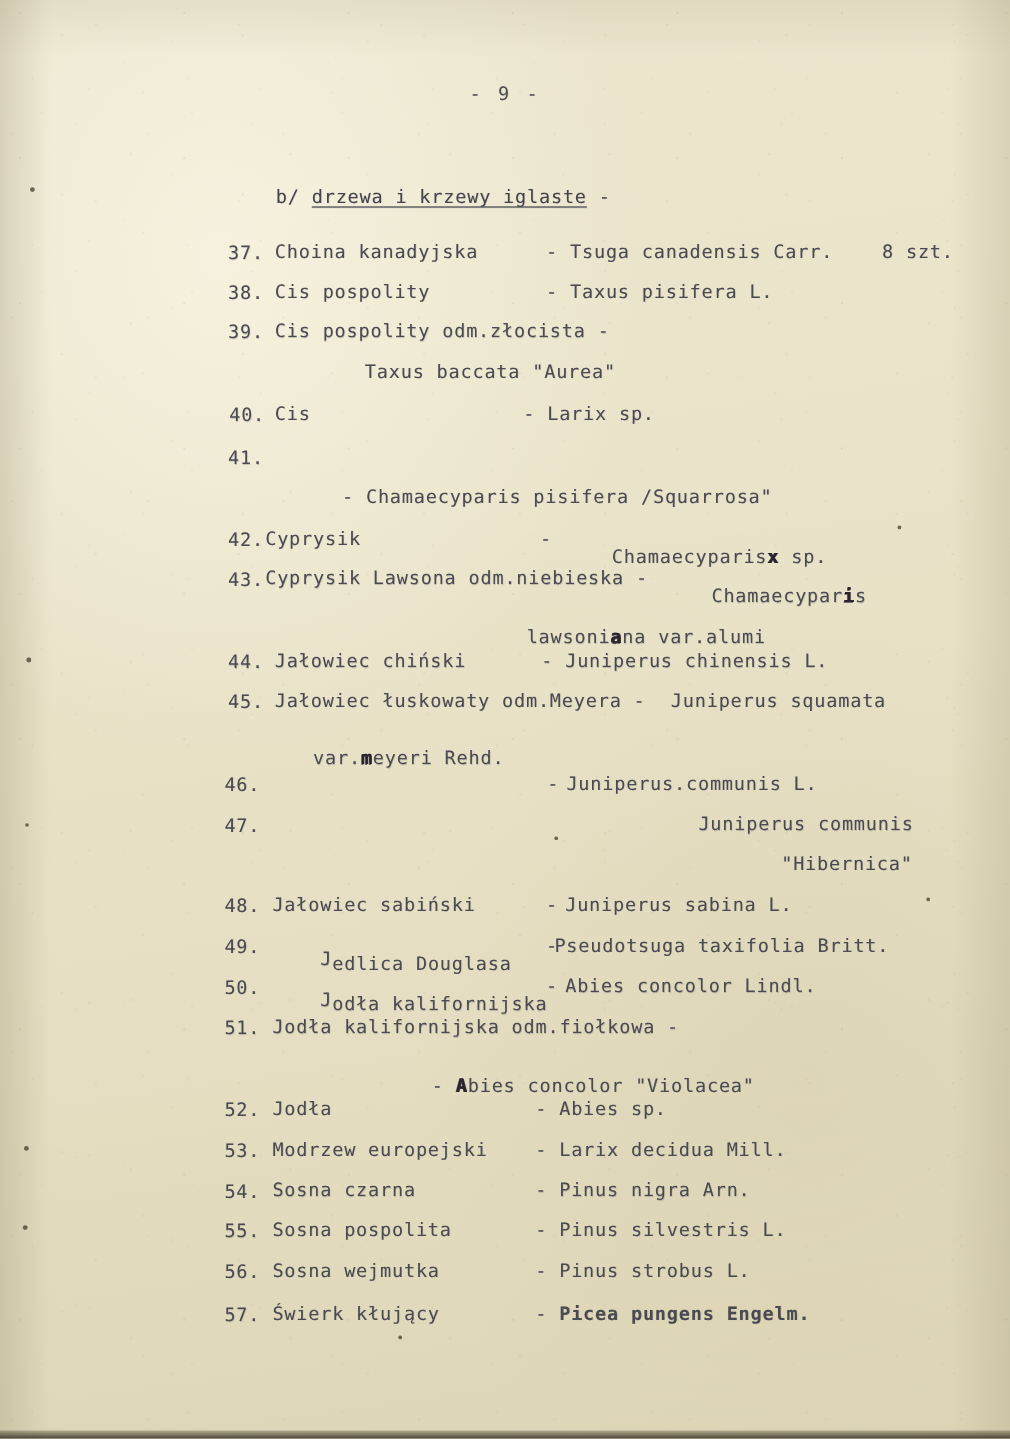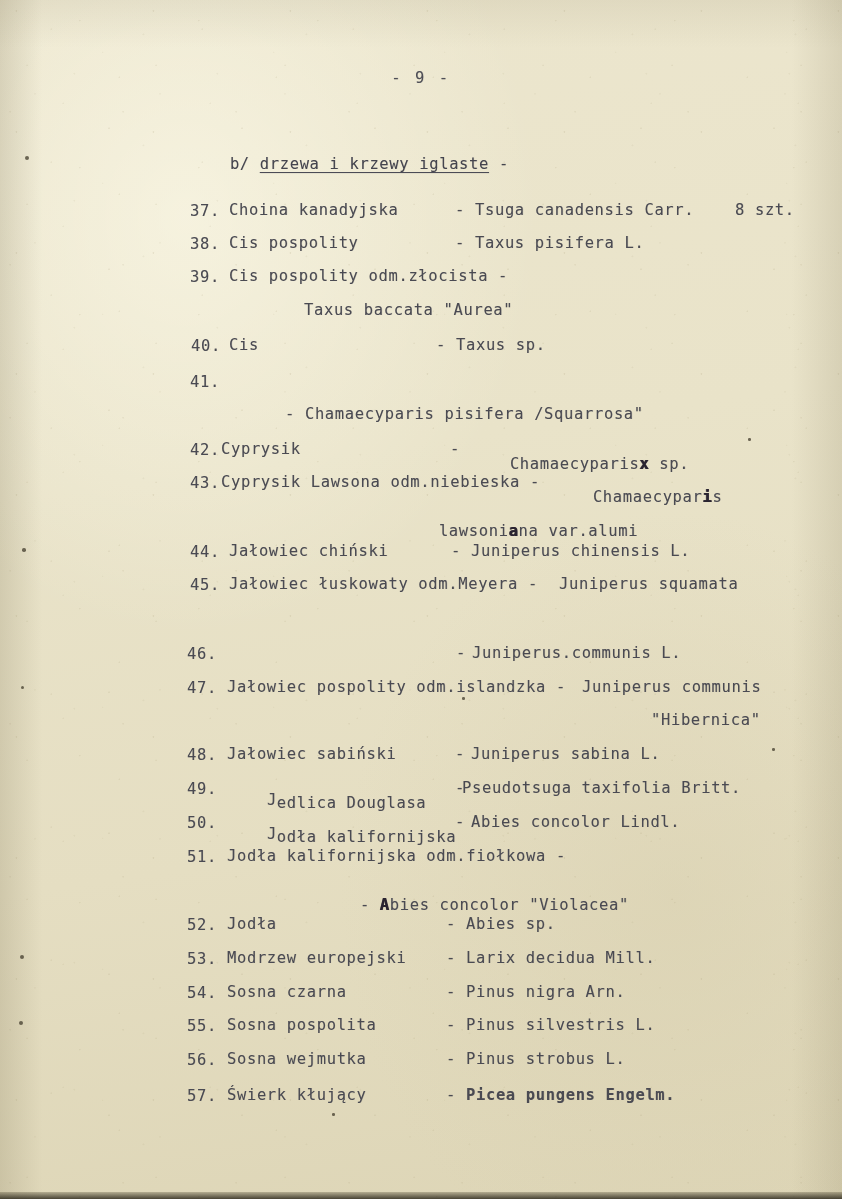--- a/index.html
+++ b/index.html
@@ -134,21 +134,21 @@
   <div class="tx" style="left:455px; top:236px;">-</div>
   <div class="tx" style="left:475px; top:236px;">Taxus pisifera L.</div>
 
   <div class="tx" style="left:190px; top:270px;">39.</div>
   <div class="tx" style="left:229px; top:269px;">Cis pospolity odm.złocista -</div>
   <div class="tx" style="left:304px; top:303px;">Taxus baccata "Aurea"</div>
 
   <div class="tx" style="left:191px; top:339px;">40.</div>
   <div class="tx" style="left:229px; top:338px;">Cis</div>
   <div class="tx" style="left:436px; top:338px;">-</div>
-  <div class="tx" style="left:456px; top:338px;">Taxus sp.</div>
+  <div class="tx" style="left:456px; top:338px;">Larix sp.</div>
 
   <div class="tx" style="left:190px; top:375px;">41.</div>
   <div class="tx" style="left:285px; top:407px;">- Chamaecyparis pisifera /Squarrosa"</div>
 
   <div class="tx" style="left:190px; top:443px;">42.</div>
   <div class="tx" style="left:221px; top:442px;">Cyprysik</div>
   <div class="tx" style="left:450px; top:442px;">-</div>
   <div class="tx" style="left:470px; top:442px;">
     <span>Chamaecyparis</span><span class="strike">x</span><span> sp.</span>
   </div>
@@ -163,27 +163,29 @@
   </div>
 
   <div class="tx" style="left:190px; top:545px;text-align:right;">44.</div>
   <div class="tx" style="left:229px; top:544px;">Jałowiec chiński</div>
   <div class="tx" style="left:451px; top:544px;">-</div>
   <div class="tx" style="left:471px; top:544px;">Juniperus chinensis L.</div>
 
   <div class="tx" style="left:190px; top:578px;">45.</div>
   <div class="tx" style="left:229px; top:577px;">Jałowiec łuskowaty odm.Meyera -</div>
   <div class="tx" style="left:559px; top:577px;">Juniperus squamata</div>
+  <div class="tx" style="left:221px; top:610px;">
+    <span>var.</span><span class="strike">m</span><span>eyeri Rehd.</span>
+  </div>
 
   <div class="tx" style="left:187px; top:647px;">46.</div>
   <div class="tx" style="left:456px; top:646px;">-</div>
   <div class="tx" style="left:472px; top:646px;">Juniperus.communis L.</div>
 
   <div class="tx" style="left:187px; top:681px;">47.</div>
-  <div class="tx" style="left:227px; top:680px;">Jałowiec pospolity odm.islandzka -</div>
   <div class="tx" style="left:582px; top:680px;">Juniperus communis</div>
   <div class="tx" style="left:651px; top:713px;">"Hibernica"</div>
 
   <div class="tx" style="left:187px; top:748px;">48.</div>
   <div class="tx" style="left:227px; top:747px;">Jałowiec sabiński</div>
   <div class="tx" style="left:455px; top:747px;">-</div>
   <div class="tx" style="left:471px; top:747px;">Juniperus sabina L.</div>
 
   <div class="tx" style="left:187px; top:782px;">49.</div>
   <div class="tx" style="left:227px; top:781px;">

